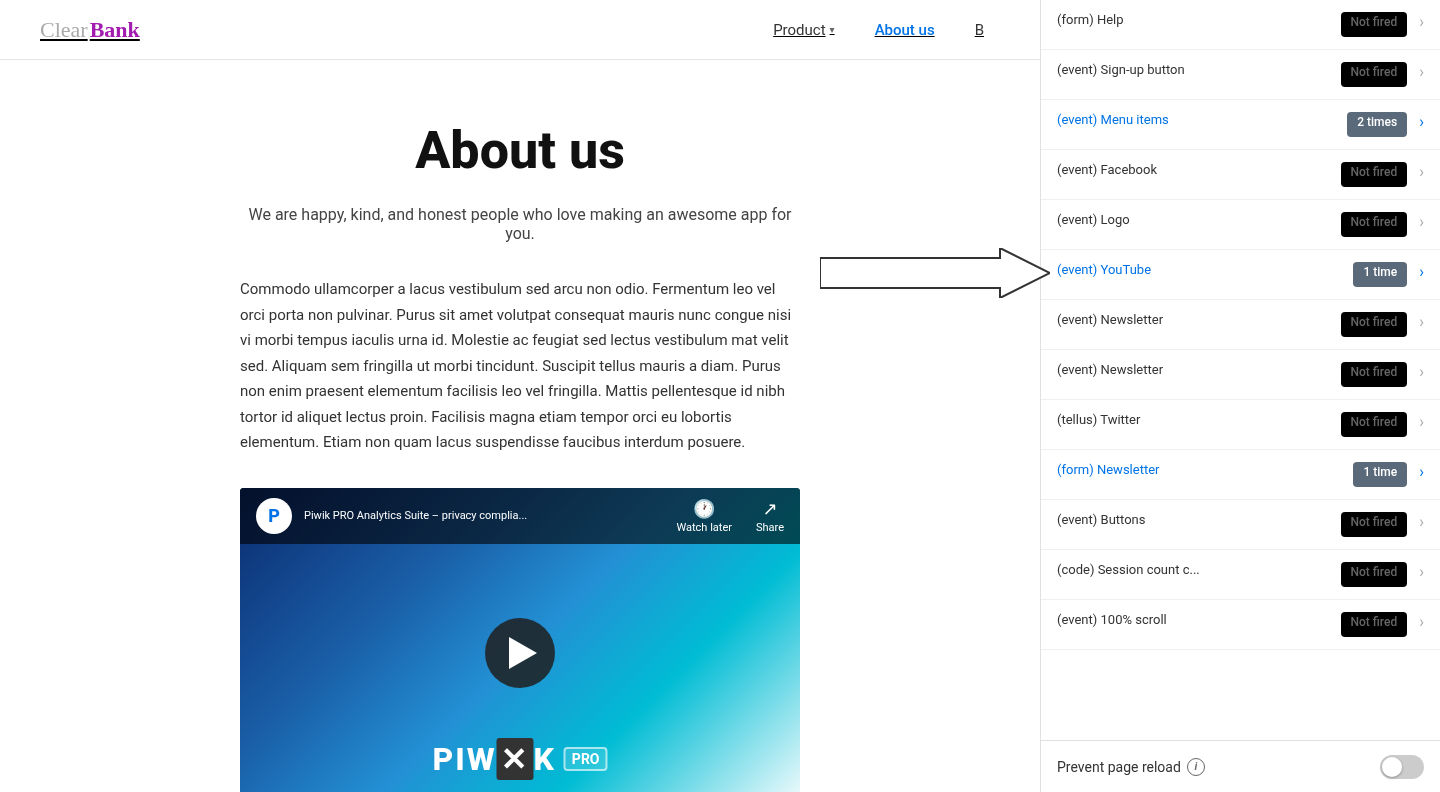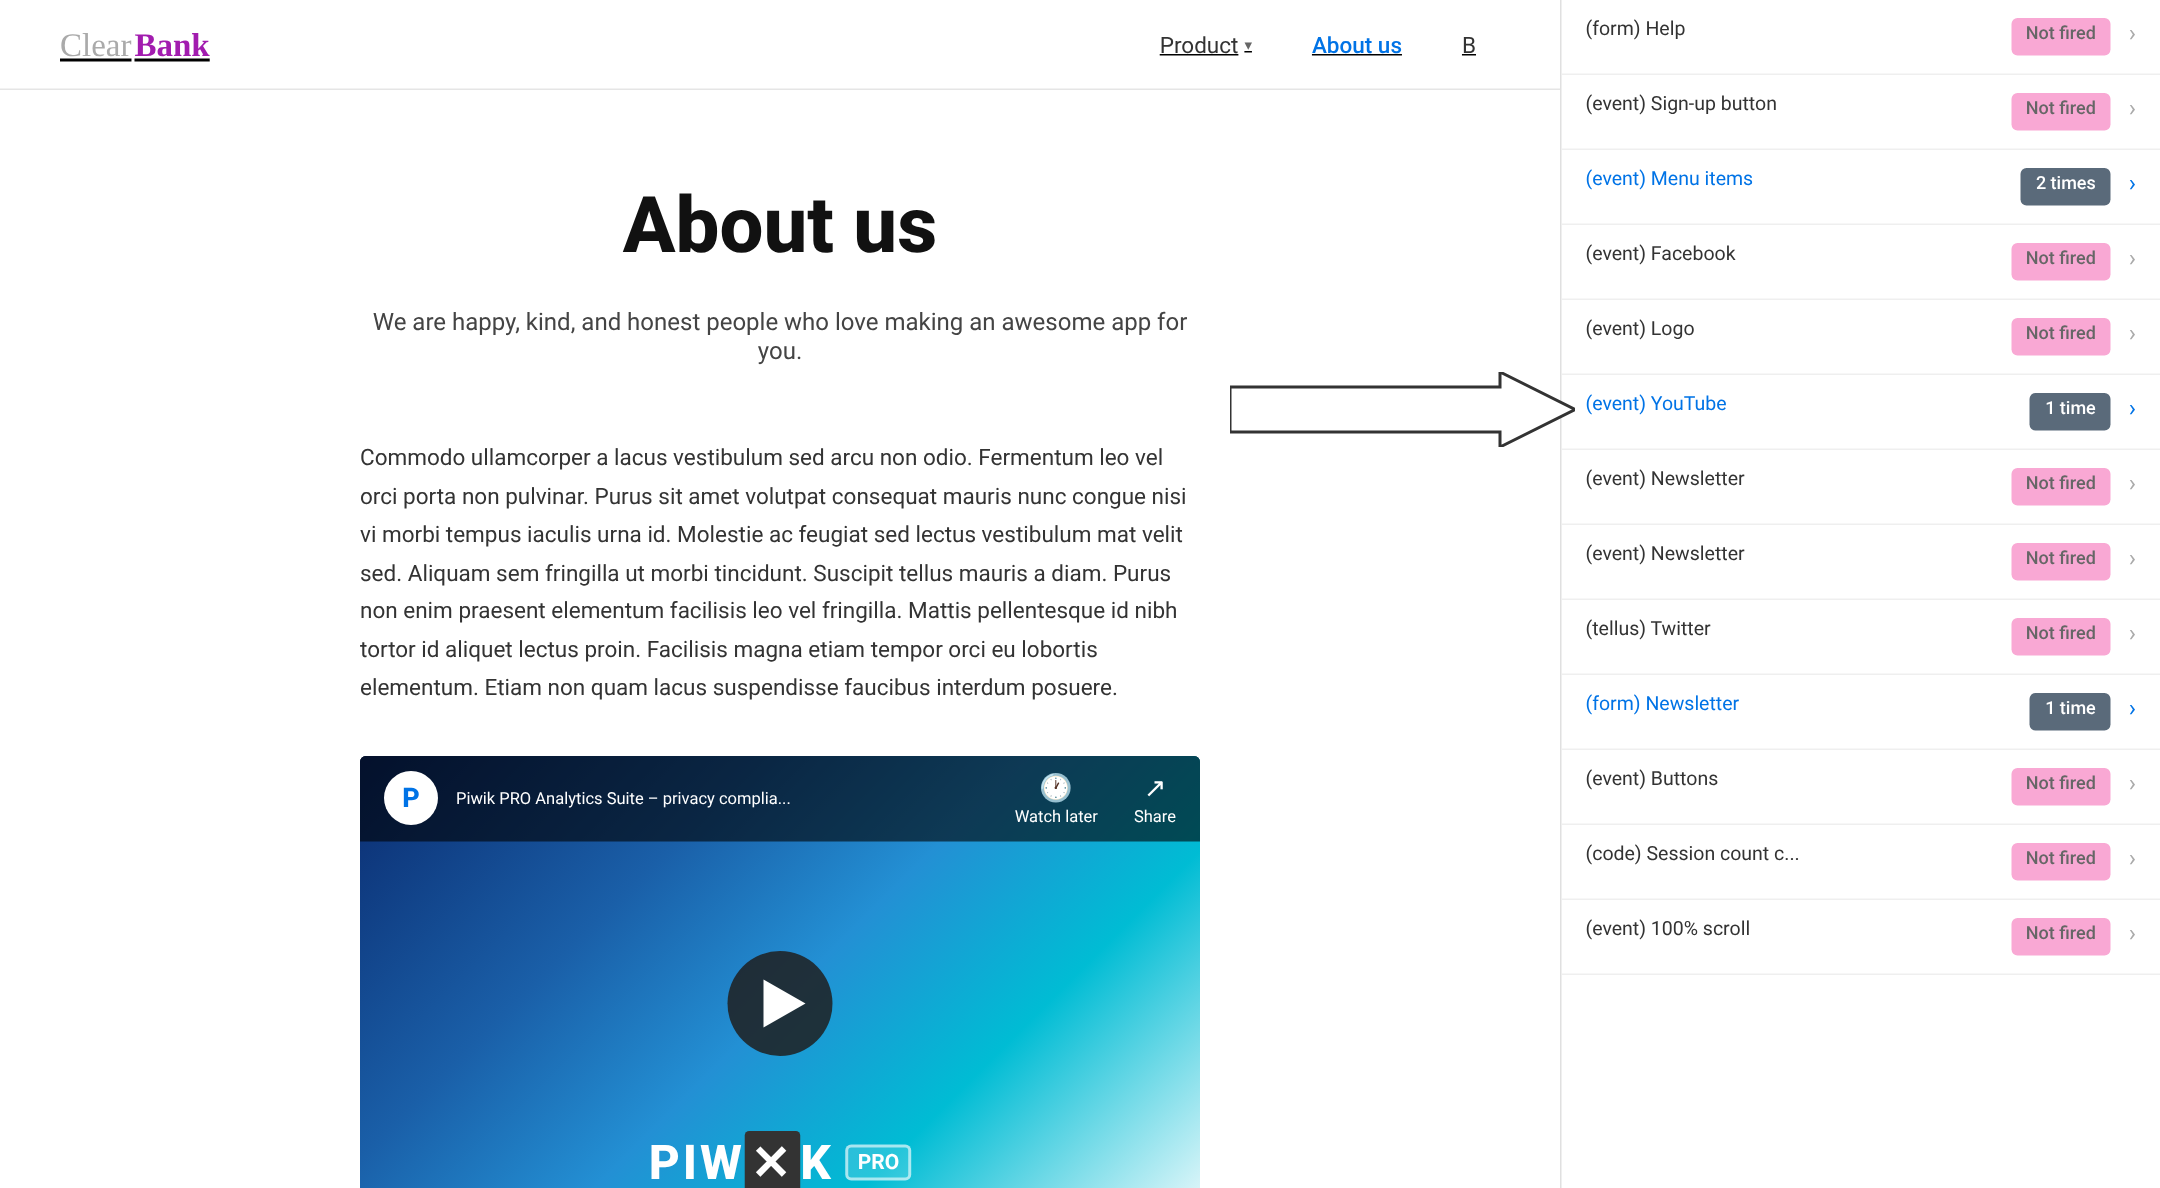--- a/index.html
+++ b/index.html
@@ -75,21 +75,21 @@
       font-size: 52px;
       font-weight: 800;
       color: #111;
       text-align: center;
       margin-bottom: 24px;
     }
     .page-subtitle {
       font-size: 16px;
       color: #444;
       text-align: center;
-      margin-bottom: 50px;
+      margin-bottom: 34px;
     }
     .page-text {
       font-size: 15px;
       color: #333;
       line-height: 1.7;
       margin-bottom: 32px;
     }
 
     
     .video-container {
@@ -220,21 +220,21 @@
       color: #0073e6;
     }
     .badge {
       padding: 3px 10px;
       border-radius: 4px;
       font-size: 12px;
       font-weight: 500;
       white-space: nowrap;
     }
     .badge-not-fired {
-      background: #f9a8d4;
+      background: #000000;
       color: #666;
     }
     .badge-times {
       background: #5a6a7a;
       color: #fff;
     }
     .badge-1time {
       background: #5a6a7a;
       color: #fff;
     }
@@ -438,13 +438,22 @@
         <span class="badge badge-not-fired">Not fired</span>
         <span class="chevron-right">›</span>
       </div>
       <div class="panel-item">
         <span class="panel-item-label">(event) 100% scroll</span>
         <span class="badge badge-not-fired">Not fired</span>
         <span class="chevron-right">›</span>
       </div>
     </div>
 
+  <div class="bottom-bar">
+    <div class="bottom-bar-label">
+      <span>Prevent page reload</span>
+      <div class="info-icon">i</div>
+    </div>
+    <div class="toggle">
+      <div class="toggle-knob"></div>
+    </div>
+  </div>
 </div>
 
 </body></html>

